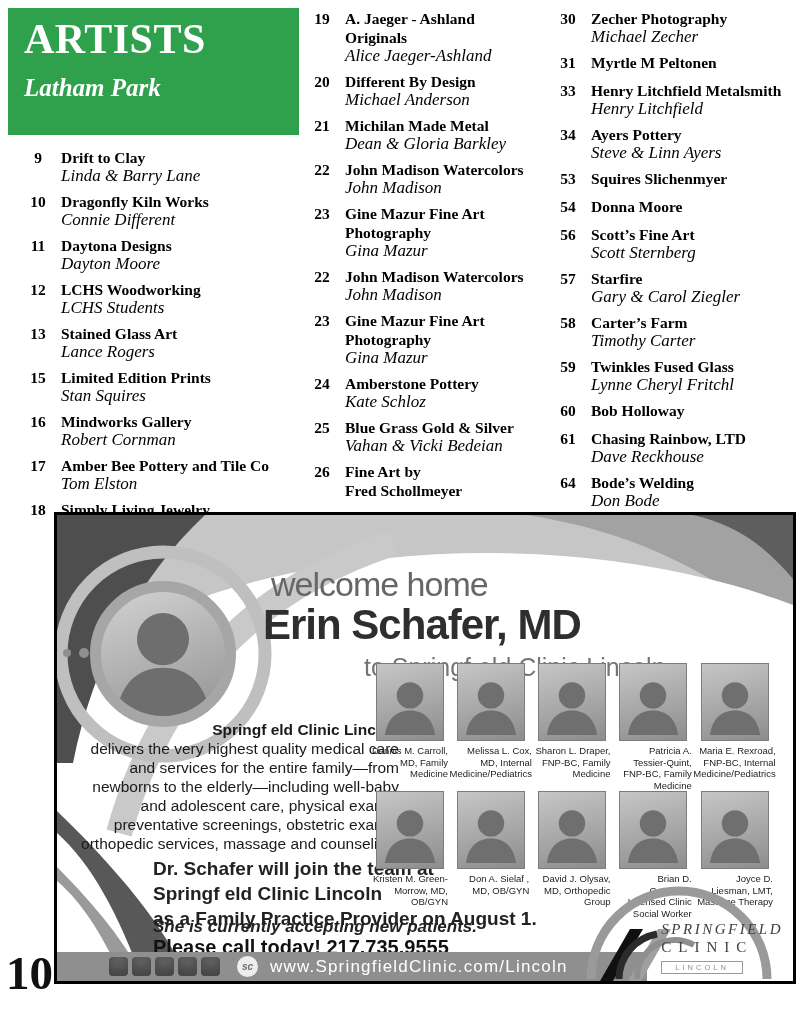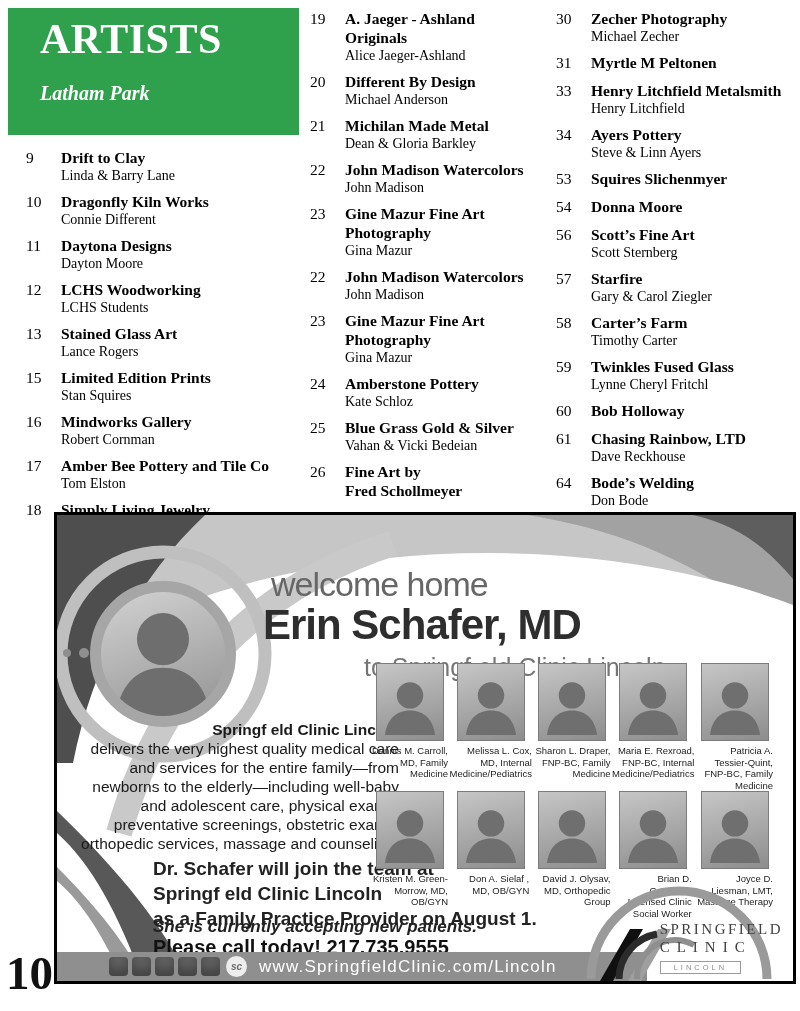--- a/index.html
+++ b/index.html
@@ -1,35 +1,35 @@
 <!DOCTYPE html>
 <html><head>
 <meta charset="utf-8">
 <style>
   html,body { margin:0; padding:0; background:#fff; }
   #page { position:relative; width:800px; height:1011px; background:#fff; overflow:hidden;
           font-family:"Liberation Serif",serif; color:#000; }
 
   
   .green-box { position:absolute; left:8px; top:8px; width:291px; height:127px;
-               background:#2FA04C; color:#fff; padding:8px 0 0 32px; box-sizing:border-box; }
+               background:#2FA04C; color:#fff; padding:8px 0 0 16px; box-sizing:border-box; }
   .green-box .t1 { font-size:42px; font-weight:bold; letter-spacing:.5px; line-height:46px; }
-  .green-box .t2 { font-size:20px; font-weight:bold; font-style:italic; margin-top:20px; }
+  .green-box .t2 { font-size:25px; font-weight:bold; font-style:italic; margin-top:12px; }
 
   
   .col { position:absolute; }
   .col1 { left:26px;  top:148px; width:278px; }
   .col2 { left:310px; top:9px;   width:250px; }
   .col3 { left:556px; top:9px;   width:246px; }
   .entry { display:flex; margin-bottom:8px; }
-  .entry .num { flex:none; width:24px; text-align:left; margin-right:11px;
-                font-weight:normal; font-size:15.5px; line-height:19px; }
+  .entry .num { flex:none; width:24px; text-align:center; margin-right:11px;
+                font-weight:bold; font-size:15.5px; line-height:19px; }
   .entry .txt { min-width:0; }
   .entry .title { font-weight:bold; font-size:15.5px; line-height:19px; white-space:pre-line; }
-  .entry .artist { font-size:14px; line-height:16px; padding-top:1px; }
+  .entry .artist { font-style:italic; font-size:17px; line-height:16px; padding-top:1px; }
 
   
   .page-num { position:absolute; left:6px; top:946px; font-size:47px; font-weight:bold; color:#111; }
 
   
   .ad { position:absolute; left:54px; top:512px; width:742px; height:472px;
         border:3px solid #000; box-sizing:border-box; background:#fff;
         font-family:"Liberation Sans",sans-serif; }
   .ad-bg { position:absolute; left:0; top:0; width:736px; height:466px; }
 
@@ -62,33 +62,33 @@
   .doc-cap { margin-top:4px; font-size:9.5px; line-height:11.5px; text-align:right; color:#1c1c1c; }
 
   
   .bar { position:absolute; left:0; right:0; bottom:0; height:29px; background:#8f8f8f;
          display:flex; align-items:center; padding-left:52px; box-sizing:border-box; }
   .sicon { width:19px; height:19px; border-radius:4px; background:#5f5f5f; color:#fff;
            font-weight:bold; font-size:11px; display:flex; align-items:center; justify-content:center;
            margin-right:4px; box-shadow:inset 0 -7px 8px rgba(0,0,0,.28); }
   .sc-badge { width:21px; height:21px; border-radius:50%; background:#ededed; color:#6b6b6b;
               font-style:italic; font-weight:bold; font-size:10px; display:flex; align-items:center;
-              justify-content:center; margin:0 4px 0 2px; }
+              justify-content:center; margin:0 4px 0 13px; }
   .url { color:#fff; font-size:17px; letter-spacing:1.2px; margin-left:8px; white-space:nowrap; }
 
   .bar-white-end { position:absolute; right:0; bottom:0; width:146px; height:29px; background:#fff; }
   .slash { position:absolute; bottom:0; height:52px; width:13px; transform:skewX(-30deg);
            transform-origin:bottom; }
   .slash-black { right:180px; background:#101010; }
   .slash-gray  { right:152px; background:#9f9f9f; }
 
   
   .logo-arcs { position:absolute; right:4px; bottom:2px; width:228px; height:100px; }
   .logo-text { position:absolute; right:10px; bottom:7px; font-family:"Liberation Serif",serif; color:#404040; }
-  .logo-text .l1 { font-size:15px; letter-spacing:2.5px; }
+  .logo-text .l1 { font-size:15px; letter-spacing:2.5px;font-style:italic; }
   .logo-text .l2 { font-size:15px; letter-spacing:7px; margin-top:1px; }
   .logo-text .l3 { display:inline-block; border:1px solid #9a9a9a; color:#8f8f8f; font-size:7.5px;
                    letter-spacing:3px; padding:1px 13px; margin-top:3px;
                    font-family:"Liberation Sans",sans-serif; }
 </style>
 </head>
 <body>
 
 <div id="page">
 
@@ -413,30 +413,30 @@
           </div>
           <div class="doc-cap">Sharon L. Draper, FNP-BC, Family Medicine</div>
         </div>
         <div class="doc">
           <div class="doc-photo">
             <svg viewBox="0 0 100 100">
               <circle cx="50" cy="40" r="20" fill="#6f6f6f"></circle>
               <path d="M12,100 C16,72 33,63 50,63 C67,63 84,72 88,100 Z" fill="#6f6f6f"></path>
             </svg>
           </div>
+          <div class="doc-cap">Patricia A. Tessier-Quint, FNP-BC, Family Medicine</div>
+        </div>
+        <div class="doc">
+          <div class="doc-photo">
+            <svg viewBox="0 0 100 100">
+              <circle cx="50" cy="40" r="20" fill="#6f6f6f"></circle>
+              <path d="M12,100 C16,72 33,63 50,63 C67,63 84,72 88,100 Z" fill="#6f6f6f"></path>
+            </svg>
+          </div>
           <div class="doc-cap">Maria E. Rexroad, FNP-BC, Internal Medicine/Pediatrics</div>
-        </div>
-        <div class="doc">
-          <div class="doc-photo">
-            <svg viewBox="0 0 100 100">
-              <circle cx="50" cy="40" r="20" fill="#6f6f6f"></circle>
-              <path d="M12,100 C16,72 33,63 50,63 C67,63 84,72 88,100 Z" fill="#6f6f6f"></path>
-            </svg>
-          </div>
-          <div class="doc-cap">Patricia A. Tessier-Quint, FNP-BC, Family Medicine</div>
         </div>
       </div>
     <div class="docs-row row2">
 
     <div class="doc">
           <div class="doc-photo">
             <svg viewBox="0 0 100 100">
               <circle cx="50" cy="40" r="20" fill="#6f6f6f"></circle>
               <path d="M12,100 C16,72 33,63 50,63 C67,63 84,72 88,100 Z" fill="#6f6f6f"></path>
             </svg>

